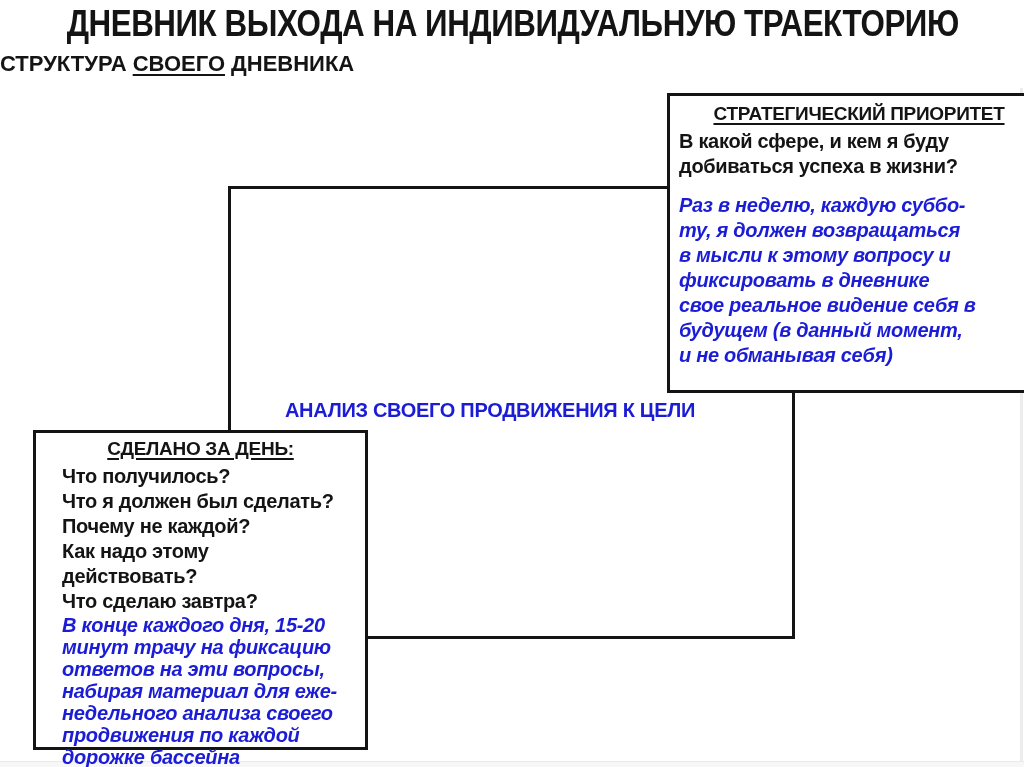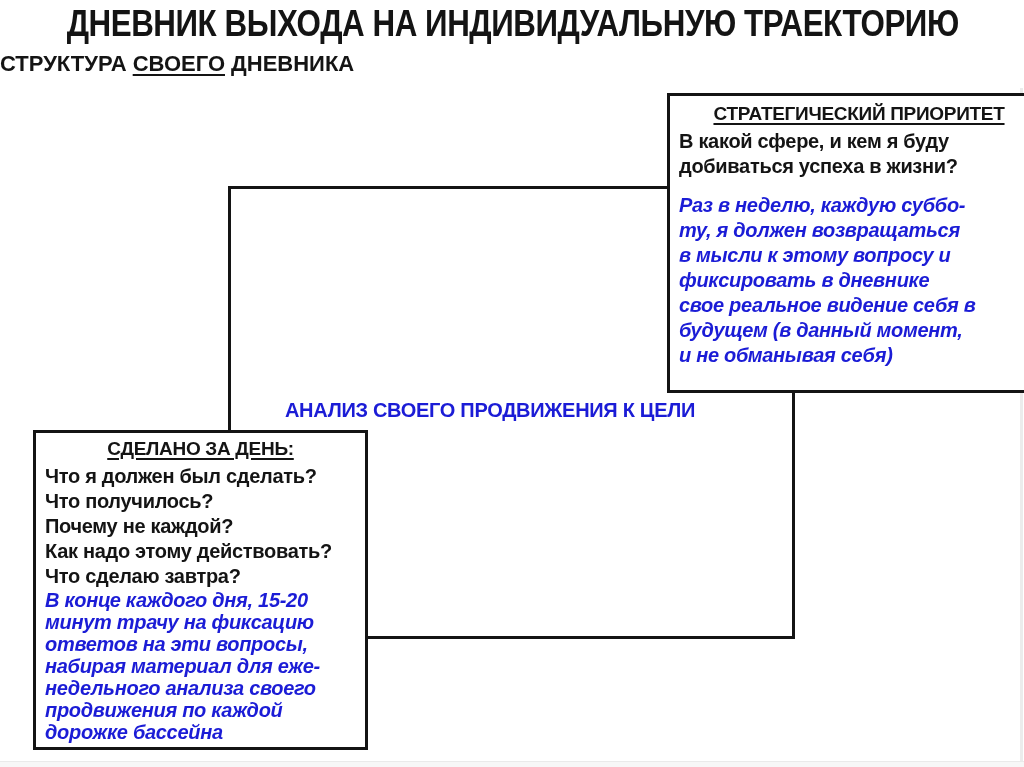--- a/index.html
+++ b/index.html
@@ -115,21 +115,21 @@
   .strategic {
     left: 667px; top: 93px;
     width: 384px; height: 300px;
     padding: 7px 9px;
   }
   .strategic .box-note { margin-top: 14px; }
 
   .daily {
     left: 33px; top: 430px;
     width: 335px; height: 320px;
-    padding: 5px 9px;
+    padding: 5px 26px;
   }
   .daily .box-note {
     line-height: 22px;
     margin-top: 0;
   }
 
   
   .right-edge {
     position: absolute;
     left: 1020px; top: 88px;
@@ -169,22 +169,22 @@
 ту, я должен возвращаться
 в мысли к этому вопросу и
 фиксировать в дневнике
 свое реальное видение себя в
 будущем (в данный момент,
 и не обманывая себя)</div>
   </div>
 
   <div class="box daily">
     <div class="box-header u">СДЕЛАНО ЗА ДЕНЬ:</div>
+    <div class="q">Что получилось?</div>
     <div class="q">Что я должен был сделать?</div>
-    <div class="q">Что получилось?</div>
     <div class="q">Почему не каждой?</div>
     <div class="q">Как надо этому действовать?</div>
     <div class="q">Что сделаю завтра?</div>
     <div class="box-note">В конце каждого дня, 15-20
 минут трачу на фиксацию
 ответов на эти вопросы,
 набирая материал для еже-
 недельного анализа своего
 продвижения по каждой
 дорожке бассейна</div>

